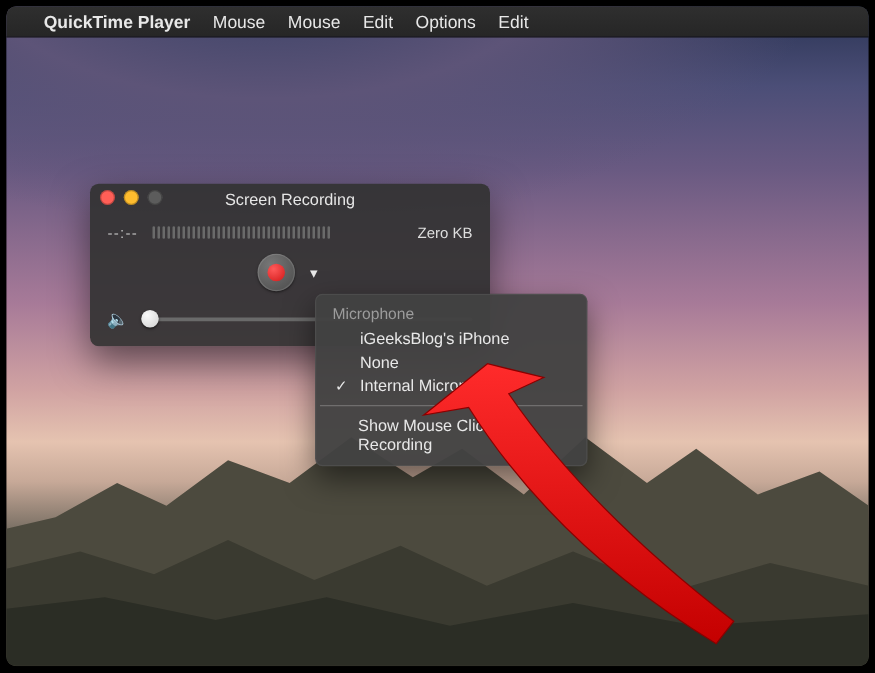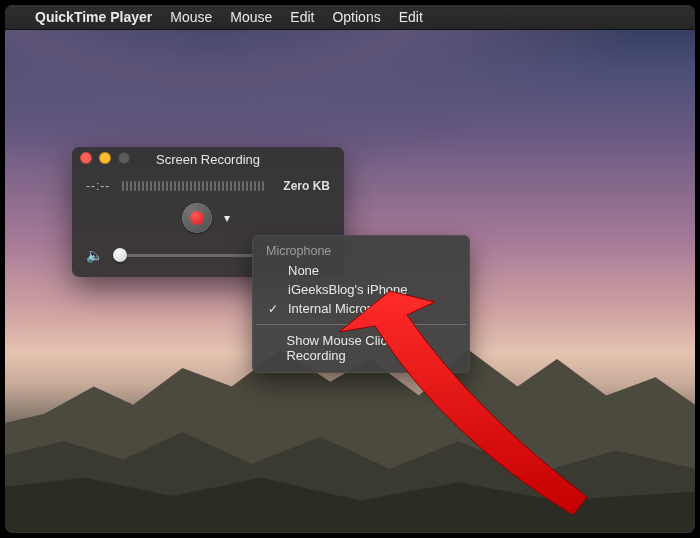--- a/index.html
+++ b/index.html
@@ -42,21 +42,21 @@
     .mountains {
       position: absolute;
       left: 0; right: 0; bottom: 0; height: 45%;
     }
     .mountains svg { width: 100%; height: 100%; display: block; }
 
     
     .srPanel {
       position: absolute;
       left: 67px; top: 142px;
-      width: 272px;
+      width: 320px;
       background: rgba(50,50,50,0.92);
       border-radius: 7px;
       box-shadow: 0 12px 30px rgba(0,0,0,0.5);
       color: #d9d9d9;
       font-size: 13px;
       overflow: hidden;
     }
     .srTitlebar {
       position: relative;
       height: 24px;
@@ -76,21 +76,21 @@
     .srMeter {
       display: flex; align-items: center; gap: 12px;
       padding: 8px 14px 4px 14px;
     }
     .timecode { color: #bdbdbd; letter-spacing: 1px; font-size: 12px; }
     .level {
       flex: 1; height: 12px;
       display: flex; gap: 2px; align-items: center;
     }
     .level i { width: 2px; height: 10px; background: #6a6a6a; display: block; border-radius: 1px; }
-    .filesize { color: #dedede; font-size: 12px; font-weight: 700; }
+    .filesize { color: #dedede; font-size: 12px; font-weight: 400; }
 
     .srMain {
       display: flex; align-items: center; justify-content: center;
       gap: 8px; padding: 6px 0 10px 0;
     }
     .recordBtn {
       width: 30px; height: 30px; border-radius: 50%;
       background: radial-gradient(circle at 35% 30%, #777, #4a4a4a);
       display: flex; align-items: center; justify-content: center;
       box-shadow: inset 0 0 0 1px rgba(255,255,255,0.12), 0 1px 2px rgba(0,0,0,0.5);
@@ -233,25 +233,25 @@
         <div class="thumb"></div>
       </div>
     </div>
   </div>
 
   <div class="ddMenu">
     <div class="ddHeader">Microphone</div>
 
     <div class="ddItem">
       <span class="chk"></span>
+      <span>iGeeksBlog's iPhone</span>
+    </div>
+    <div class="ddItem">
+      <span class="chk"></span>
       <span>None</span>
-    </div>
-    <div class="ddItem">
-      <span class="chk"></span>
-      <span>iGeeksBlog's iPhone</span>
     </div>
     <div class="ddItem">
       <span class="chk">✓</span>
       <span>Internal Microphone</span>
     </div>
 
     <div class="ddSep"></div>
 
     <div class="ddItem">
       <span class="chk"></span>

